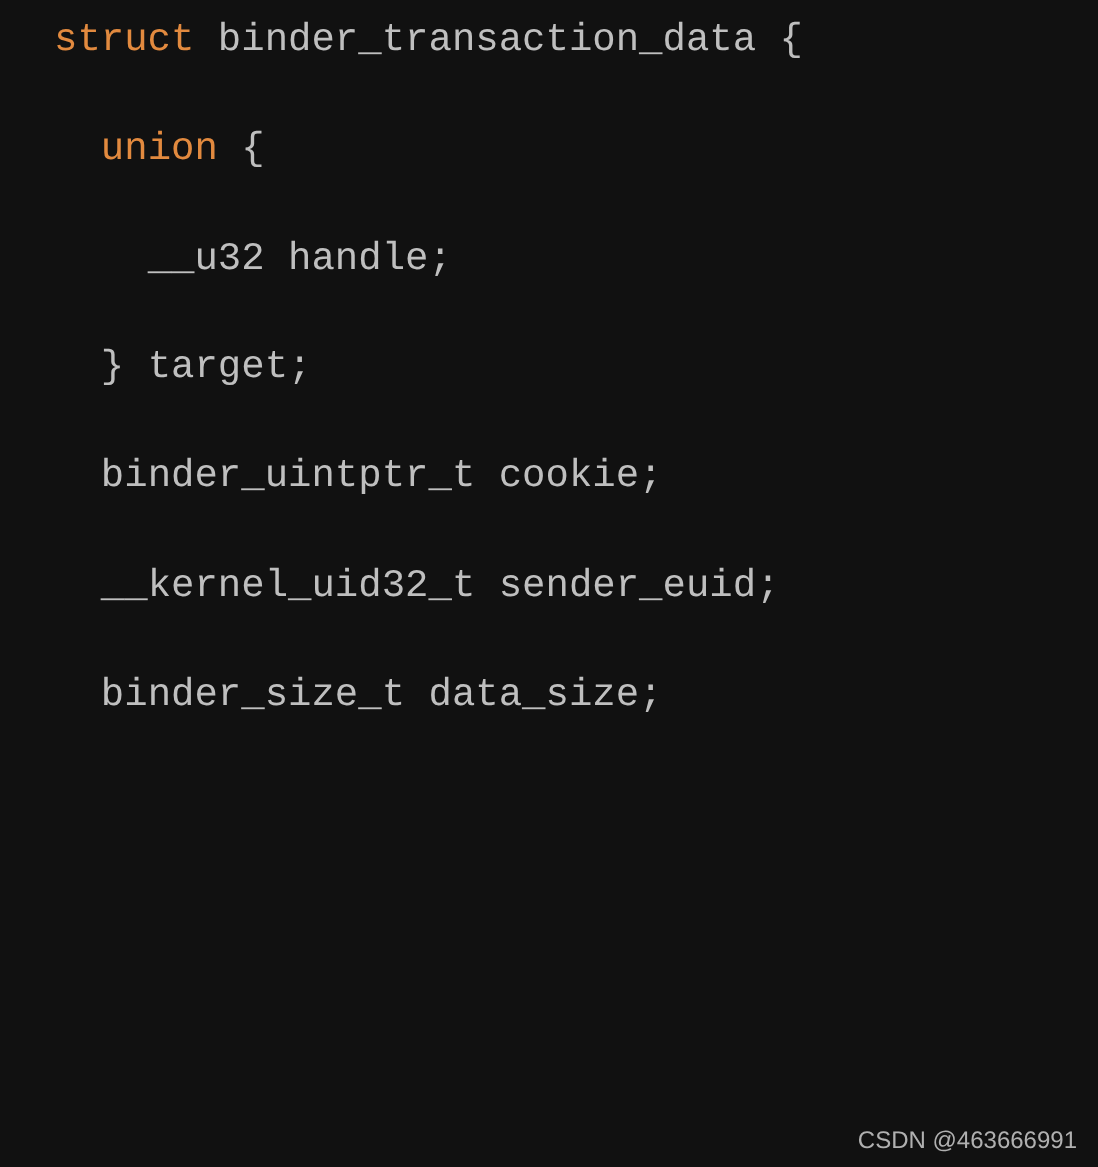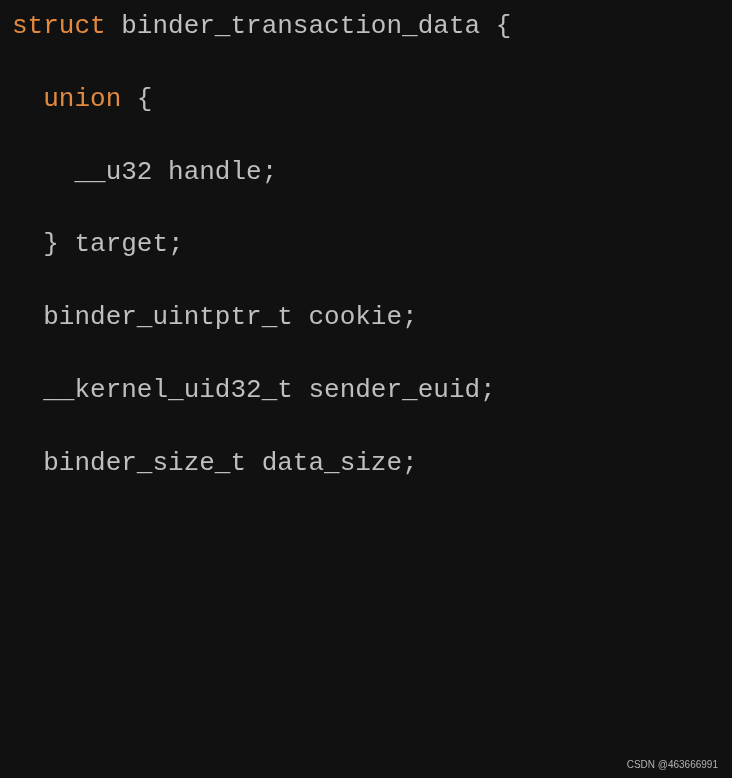--- a/index.html
+++ b/index.html
@@ -24,27 +24,28 @@
       font-family: inherit;
     }
     .kw {
       color: #e28a3f;
     }
     .txt {
       color: #bfbfbf;
     }
     .line {
       display: block;
+      margin-left: 24px;
     }
     .watermark {
       position: absolute;
       bottom: 6px;
       right: 14px;
       color: #cccccc;
-      font-size: 10px;
+      font-size: 16px;
       font-family: Arial, sans-serif;
       opacity: 0.85;
     }
   </style>
 </head>
 <body>
 
 <pre id="code-block"><span class="line"><span class="kw">struct</span><span class="txt"> binder_transaction_data {</span></span>
 <span class="line">  <span class="kw">union</span><span class="txt"> {</span></span>
 <span class="line">    <span class="txt">__u32 handle;</span></span>

